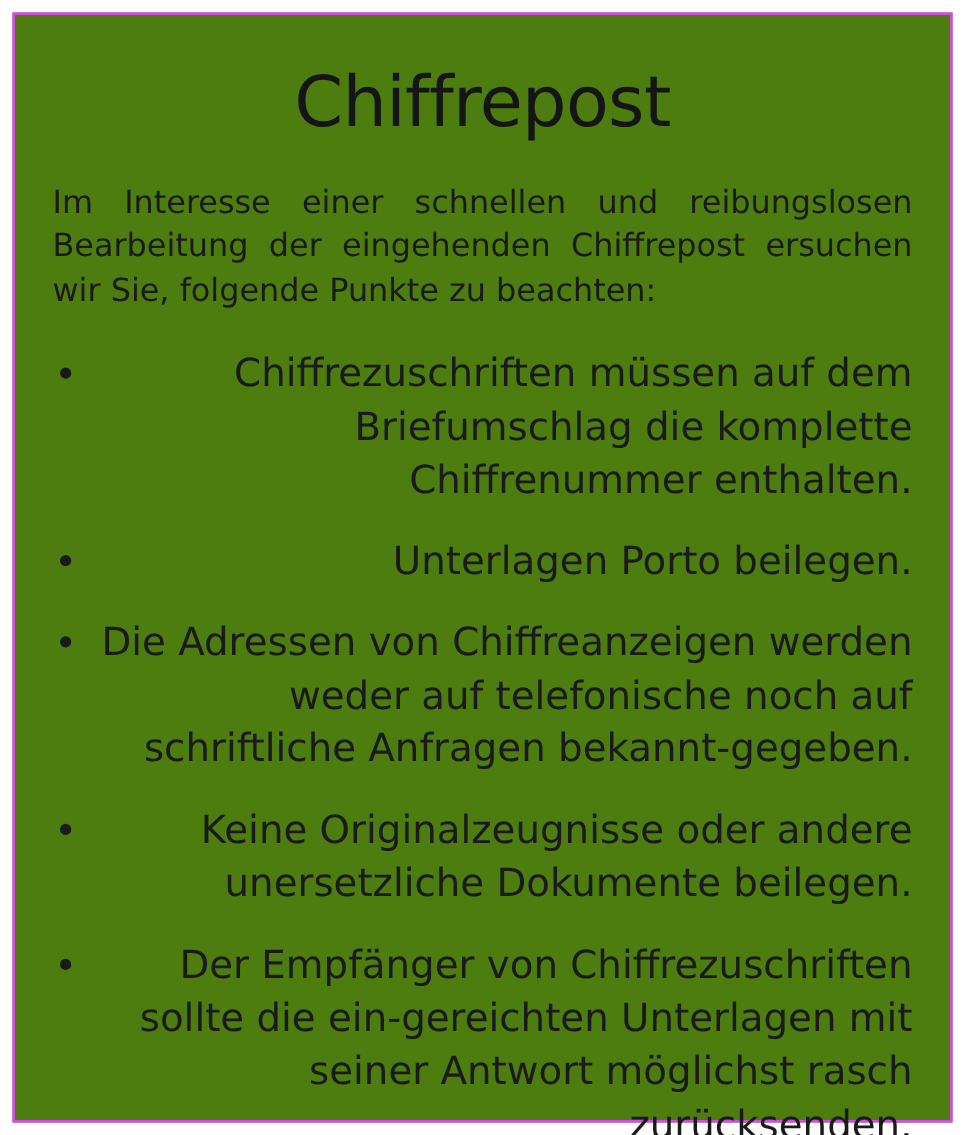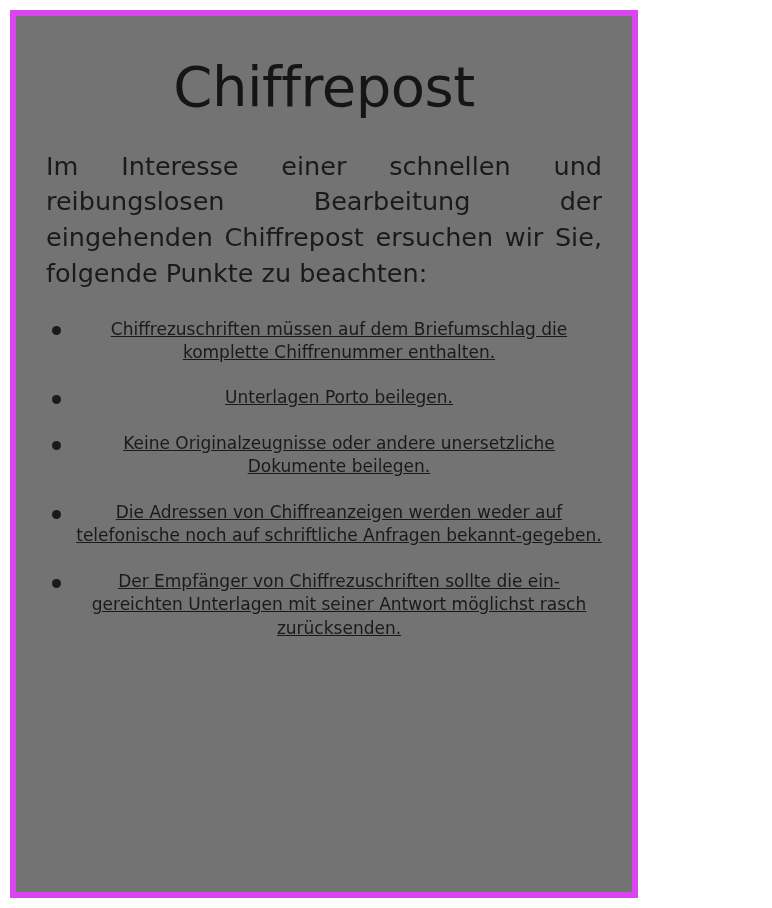--- a/index.html
+++ b/index.html
@@ -21,25 +21,25 @@
     height: 908px;
     box-sizing: border-box;
     background: #ffffff;
   }
 
   
   .notice-box {
     position: absolute;
     left: 10px;
     top: 10px;
-    width: 628px;
+    width: 752px;
     height: 888px;
     box-sizing: border-box;
-    border: 6px solid #d946ef;
-    background: #737373;
+    border: 2px solid #d946ef;
+    background: #4d7c0f;
   }
 
   .inner {
     position: absolute;
     left: 0;
     top: 0;
     right: 0;
     bottom: 0;
     padding: 28px 26px 20px 26px;
     box-sizing: border-box;
@@ -68,25 +68,24 @@
   .bullet-list {
     list-style: none;
     margin: 0;
     padding: 0 4px 0 4px;
   }
 
   .bullet-item {
     position: relative;
     padding-left: 30px;
     margin-bottom: 22px;
-    font-size: 17px;
+    font-size: 31px;
     line-height: 1.38;
     color: #1a1a1a;
-    text-align: center;
-    text-decoration: underline;
+    text-align: right;
   }
 
   .bullet-item:last-child {
     margin-bottom: 0;
   }
 
   .bullet-dot {
     position: absolute;
     left: 6px;
     top: 0.52em;
@@ -116,25 +115,25 @@
         <li class="bullet-item">
           <span class="bullet-dot"></span>
           <span class="bullet-text">Chiffrezuschriften müssen auf dem Briefumschlag die komplette Chiffrenummer enthalten.</span>
         </li>
         <li class="bullet-item">
           <span class="bullet-dot"></span>
           <span class="bullet-text">Unterlagen Porto beilegen.</span>
         </li>
         <li class="bullet-item">
           <span class="bullet-dot"></span>
-          <span class="bullet-text">Keine Originalzeugnisse oder andere unersetzliche Dokumente beilegen.</span>
+          <span class="bullet-text">Die Adressen von Chiffreanzeigen werden weder auf telefonische noch auf schriftliche Anfragen bekannt-gegeben.</span>
         </li>
         <li class="bullet-item">
           <span class="bullet-dot"></span>
-          <span class="bullet-text">Die Adressen von Chiffreanzeigen werden weder auf telefonische noch auf schriftliche Anfragen bekannt-gegeben.</span>
+          <span class="bullet-text">Keine Originalzeugnisse oder andere unersetzliche Dokumente beilegen.</span>
         </li>
         <li class="bullet-item">
           <span class="bullet-dot"></span>
           <span class="bullet-text">Der Empfänger von Chiffrezuschriften sollte die ein-gereichten Unterlagen mit seiner Antwort möglichst rasch zurücksenden.</span>
         </li>
       </ul>
 
     </div>
   </div>
 </div>

